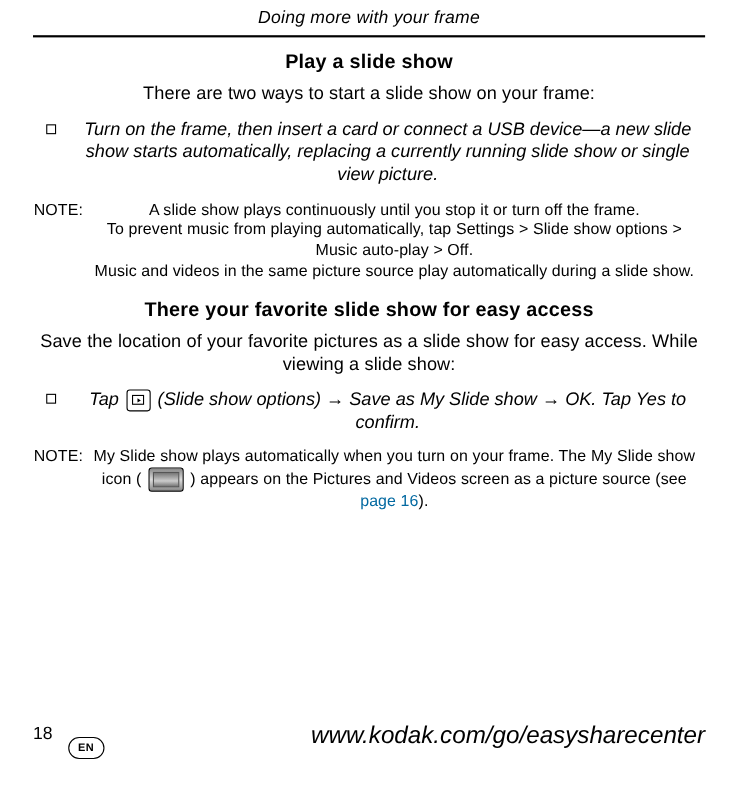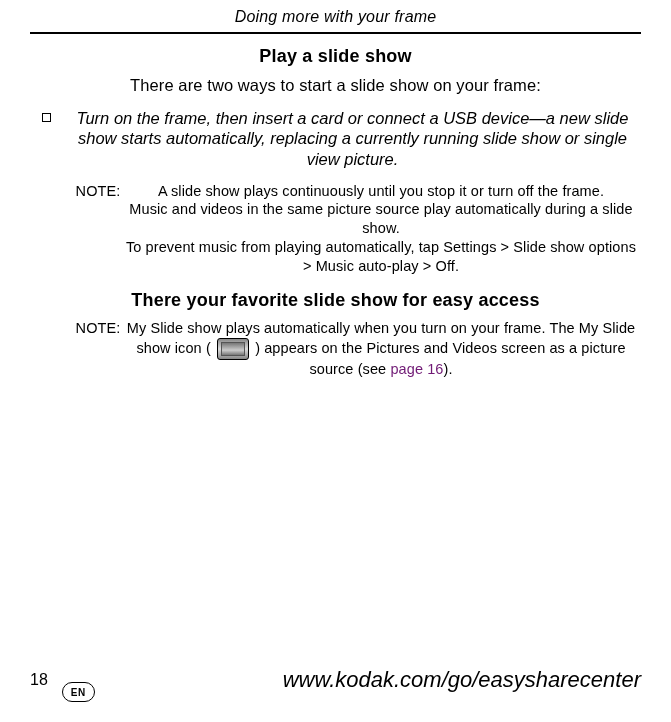--- a/index.html
+++ b/index.html
@@ -66,21 +66,20 @@
   }
   .note-block {
     font-size: 14.5px;
     line-height: 1.3;
     margin: 0 0 14px 0;
     display: flex;
     letter-spacing: 0.1px;
   }
   .note-label {
     flex: 0 0 46px;
-    margin-left: 45px;
   }
   .note-body {
     flex: 1;
   }
   .icon-box {
     display: inline-block;
     vertical-align: middle;
     border: 1.5px solid #000;
     border-radius: 3px;
     background: #fff;
@@ -138,25 +137,25 @@
     background: linear-gradient(180deg,#888 0%, #ddd 50%, #888 100%);
   }
   .icon-slide::before {
     content: "";
     position: absolute;
     left: 3px; top: 3px; right: 3px; bottom: 3px;
     background: linear-gradient(180deg,#777 0%, #ccc 60%, #777 100%);
     border: 1px solid #555;
   }
   .link {
-    color: #701a75;
+    color: #0369a1;
   }
   .footer {
     position: absolute;
-    bottom: 20px;
+    bottom: 32px;
     left: 30px;
     right: 30px;
     display: flex;
     align-items: center;
     font-size: 16px;
   }
   .page-num {
     font-size: 16px;
     margin-right: 14px;
   }
@@ -192,27 +191,35 @@
   <ul class="bullets">
     <li>
       <span>Turn on the frame, then insert a card or connect a USB device—a new slide show starts automatically, replacing a currently running slide show or single view picture.</span>
     </li>
   </ul>
 
   <div class="note-block">
     <div class="note-label">NOTE:</div>
     <div class="note-body">
       <div>A slide show plays continuously until you stop it or turn off the frame.</div>
+      <div>To prevent music from playing automatically, tap Settings &gt; Slide show options &gt; Music auto-play &gt; Off.</div>
       <div>Music and videos in the same picture source play automatically during a slide show.</div>
-      <div>To prevent music from playing automatically, tap Settings &gt; Slide show options &gt; Music auto-play &gt; Off.</div>
     </div>
   </div>
 
   <h2 class="section">There your favorite slide show for easy access</h2>
-
+  <p class="body">Save the location of your favorite pictures as a slide show for easy access. While viewing a slide show:</p>
+
+  <ul class="bullets">
+    <li>
+      <span>Tap </span>
+      <span class="icon-box icon-options"></span>
+      <span> (Slide show options) → Save as My Slide show → OK. Tap Yes to confirm.</span>
+    </li>
+  </ul>
 
   <div class="note-block">
     <div class="note-label">NOTE:</div>
     <div class="note-body">
       <span>My Slide show plays automatically when you turn on your frame. The My Slide show icon (</span>
       <span class="icon-box icon-slide"></span>
       <span>) appears on the Pictures and Videos screen as a picture source (see </span><span class="link">page 16</span><span>).</span>
     </div>
   </div>
 </div>

